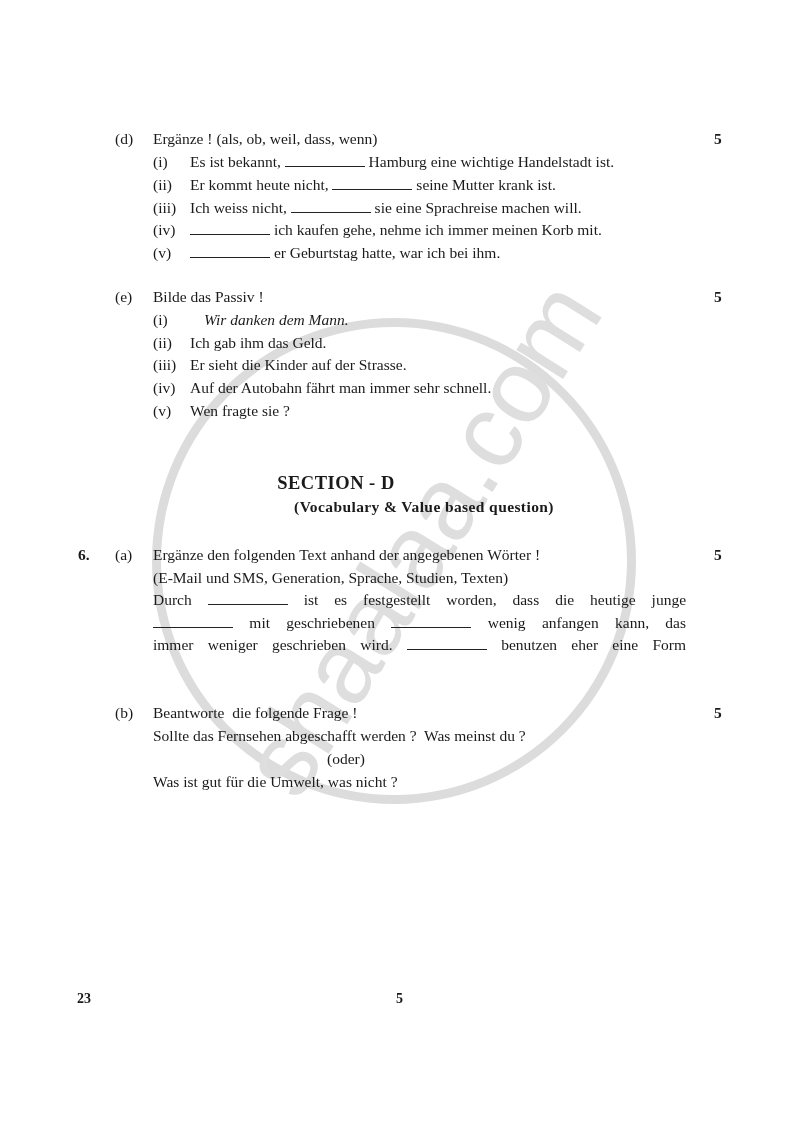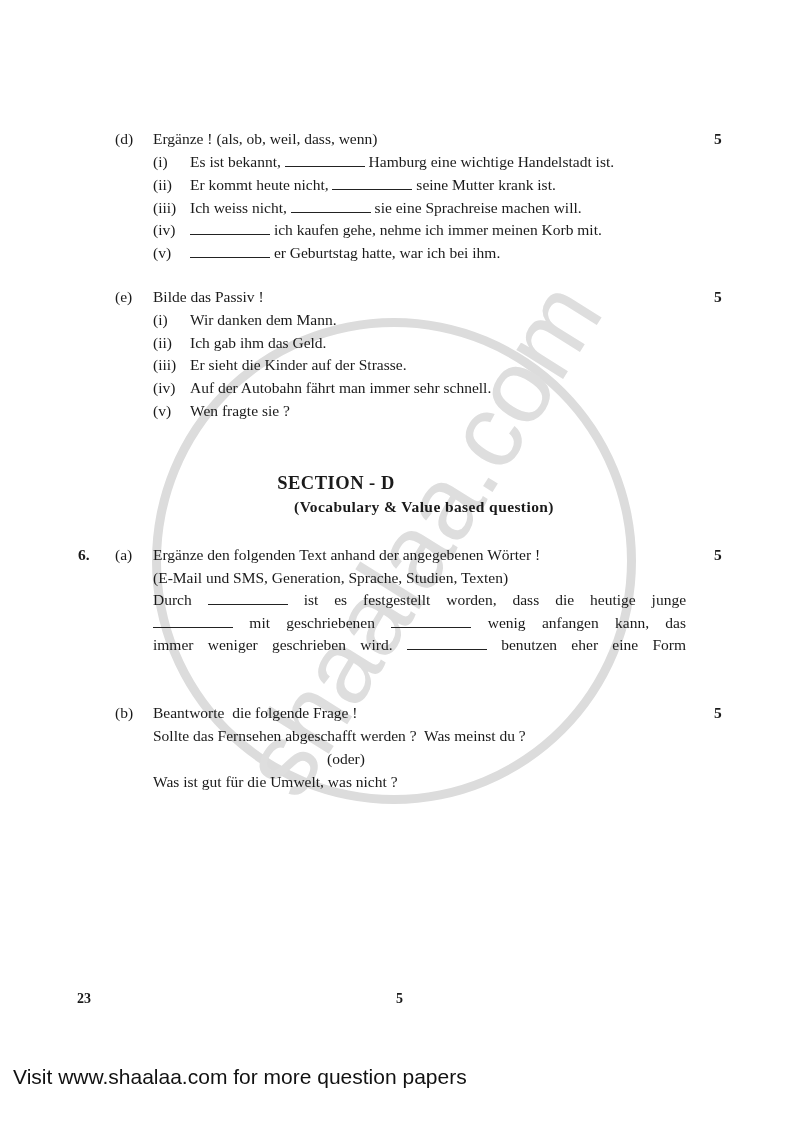--- a/index.html
+++ b/index.html
@@ -106,21 +106,21 @@
         <span>er Geburtstag hatte, war ich bei ihm.</span>
       </span>
     </div>
 
     <div>
       <span class="plabel" style="top:287px;">(e)</span>
       <span class="line" style="left:153px; top:287px;">Bilde das Passiv !</span>
       <span class="marks" style="top:287px;">5</span>
 
       <span class="rlabel" style="top:310px;">(i)</span>
-      <span class="line" style="left:190px; top:310px;">Wir danken dem Mann.</span>
+      <span class="line" style="left:204px; top:310px;font-style:italic;">Wir danken dem Mann.</span>
 
       <span class="rlabel" style="top:333px;">(ii)</span>
       <span class="line" style="left:190px; top:333px;">Ich gab ihm das Geld.</span>
 
       <span class="rlabel" style="top:355px;">(iii)</span>
       <span class="line" style="left:190px; top:355px;">Er sieht die Kinder auf der Strasse.</span>
 
       <span class="rlabel" style="top:378px;">(iv)</span>
       <span class="line" style="left:190px; top:378px;">Auf der Autobahn fährt man immer sehr schnell.</span>
 
@@ -151,14 +151,13 @@
       <span class="marks" style="top:703px;">5</span>
       <span class="line" style="left:153px; top:726px; white-space: pre;">Sollte das Fernsehen abgeschafft werden ?  Was meinst du ?</span>
       <span class="line" style="left:0; width:692px; text-align:center; top:749px;">(oder)</span>
       <span class="line" style="left:153px; top:772px;">Was ist gut für die Umwelt, was nicht ?</span>
     </div>
 
     <span class="footer-num" style="left:77px; top:990px;">23</span>
     <span class="footer-num" style="left:396px; top:990px;">5</span>
   </div>
 
-  <div class="visit">Visit www.shaalaa.com for more question papers</div>
 </div>
 
 </body></html>

